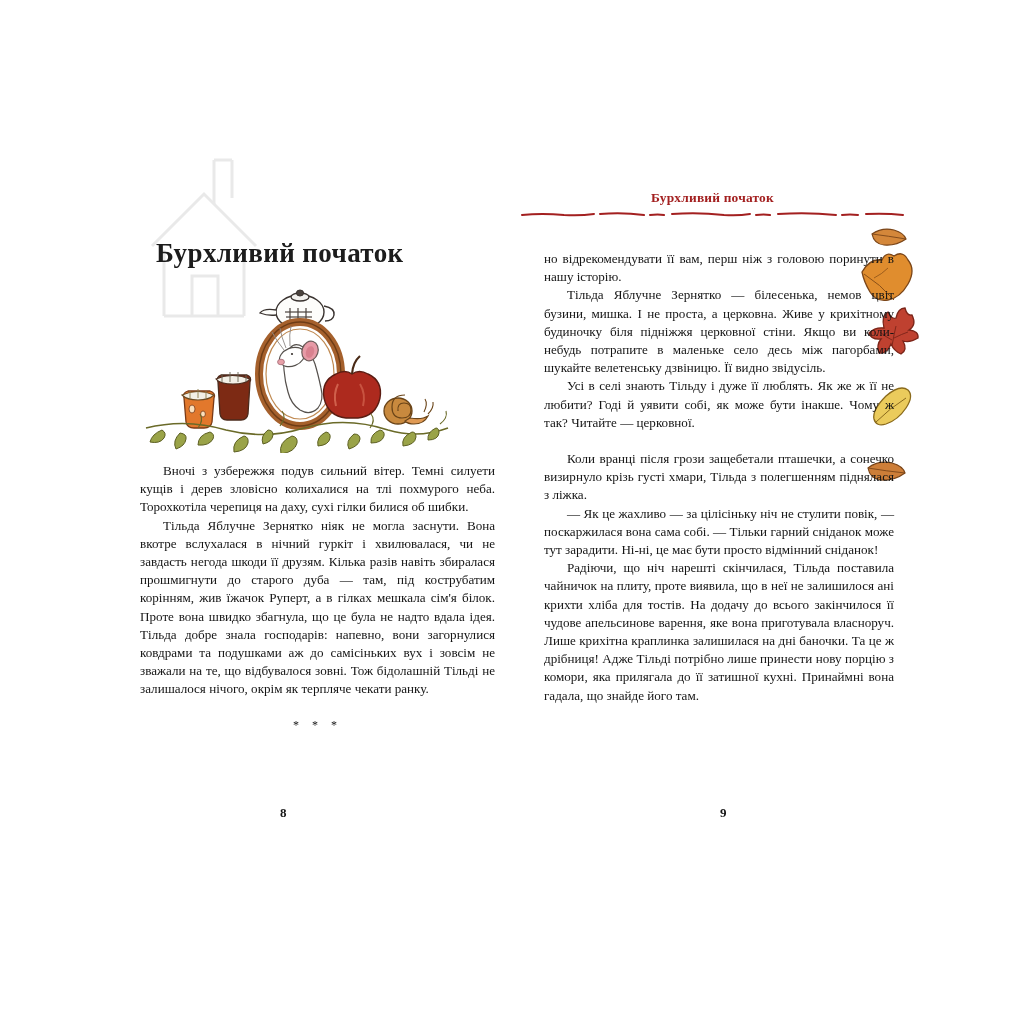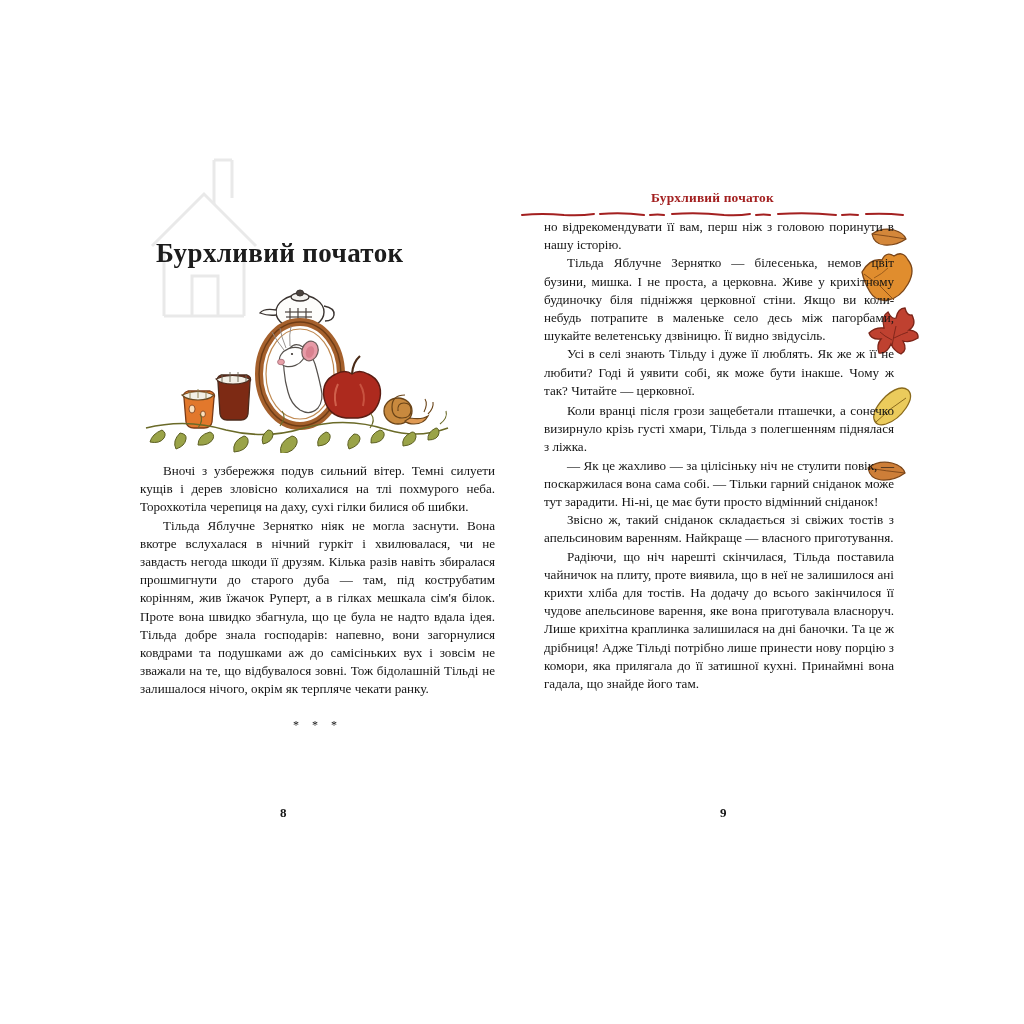--- a/index.html
+++ b/index.html
@@ -111,21 +111,21 @@
     letter-spacing: 0.2px;
   }
   .rule {
     position: absolute;
     left: 0;
     top: 60px;
     width: 385px;
     height: 8px;
   }
   #right-page .body-text {
-    top: 68px;
+    top: 100px;
     left: 24px;
     width: 350px;
   }
 
   .leaves {
     position: absolute;
     left: 330px;
     top: 70px;
     width: 80px;
     height: 330px;
@@ -305,22 +305,21 @@
       <g>
         <path d="M18 248 q10 -8 24 -5 q11 3 13 10 q-11 8 -24 7 q-11 -1 -13 -12 z" fill="#cd7e38" stroke="#7a4518" stroke-width="1.2"></path>
         <path d="M18 248 q18 3 37 5" fill="none" stroke="#7a4518" stroke-width="0.9"></path>
       </g>
     </svg>
 
     <div class="body-text">
       <p class="noindent">но відрекомендувати її вам, перш ніж з головою поринути в нашу історію.</p>
       <p>Тільда Яблучне Зернятко — білесенька, немов цвіт бузини, мишка. І не проста, а церковна. Живе у крихітному будиночку біля підніжжя церковної стіни. Якщо ви коли-небудь потрапите в маленьке село десь між пагорбами, шукайте велетенську дзвіницю. Її видно звідусіль.</p>
       <p>Усі в селі знають Тільду і дуже її люблять. Як же ж її не любити? Годі й уявити собі, як може бути інакше. Чому ж так? Читайте — церковної.</p>
-      <p style="margin-top:2px">Коли вранці після грози защебетали пташечки, а сонечко визирнуло крізь густі хмари, Тільда з полегшенням піднялася з ліжка.</p>
+      <p style="margin-top:18px">Коли вранці після грози защебетали пташечки, а сонечко визирнуло крізь густі хмари, Тільда з полегшенням піднялася з ліжка.</p>
       <p>— Як це жахливо — за цілісіньку ніч не стулити повік, — поскаржилася вона сама собі. — Тільки гарний сніданок може тут зарадити. Ні-ні, це має бути просто відмінний сніданок!</p>
-      <p>Звісно ж, такий сніданок складається зі свіжих тостів з апельсиновим варенням. Найкраще — власного приготування.</p>
       <p>Радіючи, що ніч нарешті скінчилася, Тільда поставила чайничок на плиту, проте виявила, що в неї не залишилося ані крихти хліба для тостів. На додачу до всього закінчилося її чудове апельсинове варення, яке вона приготувала власноруч. Лише крихітна краплинка залишилася на дні баночки. Та це ж дрібниця! Адже Тільді потрібно лише принести нову порцію з комори, яка прилягала до її затишної кухні. Принаймні вона гадала, що знайде його там.</p>
     </div>
 
     <div class="folio" id="folio-right">9</div>
   </div>
 
 </div>
 
 </body></html>

